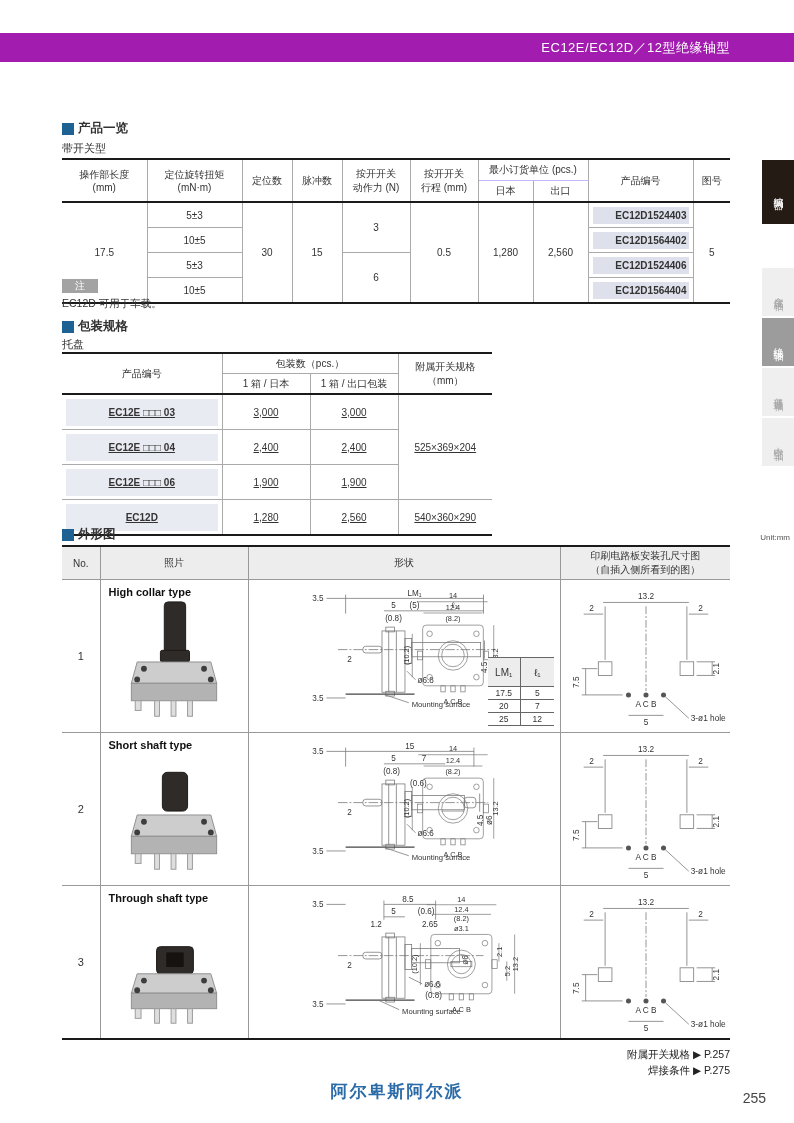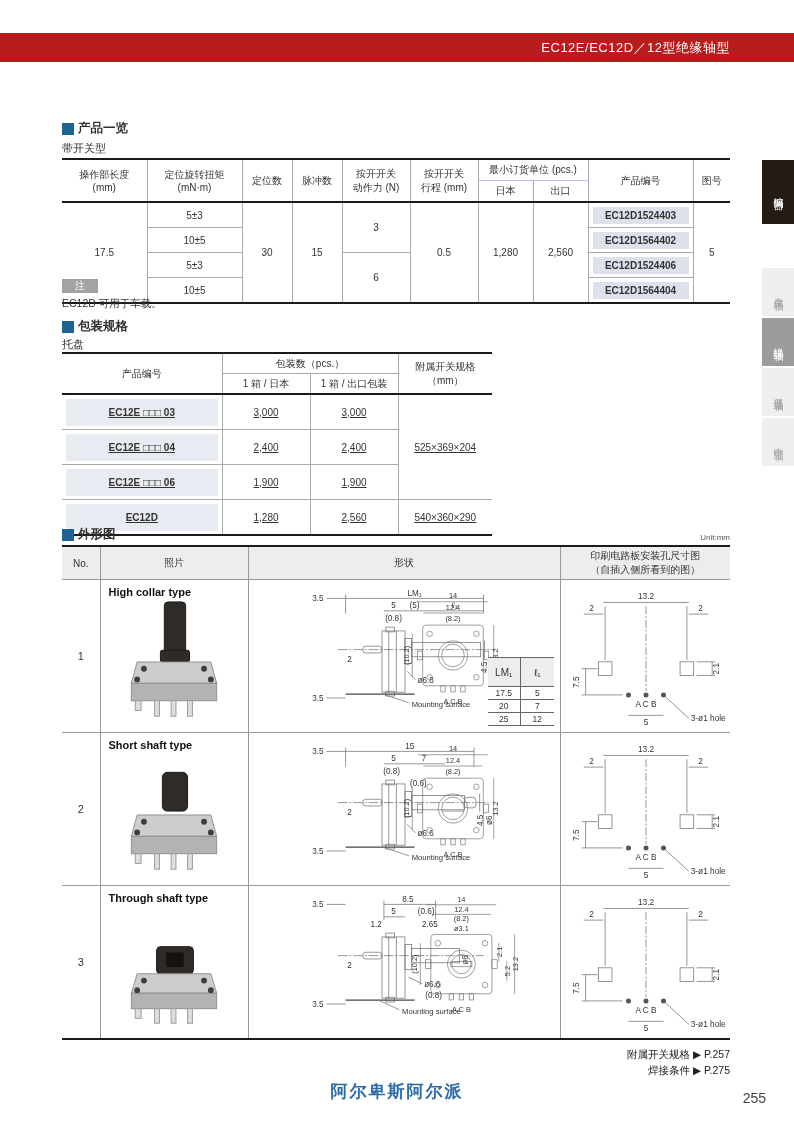--- a/index.html
+++ b/index.html
@@ -1,19 +1,19 @@
 <!DOCTYPE html>
 <html><head>
 <meta charset="utf-8">
 <style>
   html,body{margin:0;padding:0;background:#fff;}
   .page{position:relative;width:794px;height:1123px;background:#fff;overflow:hidden;
         font-family:"Liberation Sans","DejaVu Sans",sans-serif;color:#222;}
   
-  .topbar{position:absolute;left:0;top:33px;width:794px;height:29px;background:#b91c1c;
+  .topbar{position:absolute;left:0;top:33px;width:794px;height:29px;background:#a21caf;
           color:#fff;font-size:13px;display:flex;align-items:center;justify-content:flex-end;
           padding-right:64px;box-sizing:border-box;letter-spacing:.5px;}
   
   .stab{position:absolute;left:762px;width:32px;display:flex;align-items:center;justify-content:center;
         writing-mode:vertical-rl;text-orientation:upright;font-size:10px;letter-spacing:2px;}
   .stab.dark{background:#241b15;color:#fff;}
   .stab.lite{background:#efefef;color:#a5a5a5;}
   .stab.act{background:#9c9c9c;color:#fff;}
   
   .sec{position:absolute;left:62px;display:flex;align-items:center;gap:4px;
@@ -27,40 +27,40 @@
   
   .spec{position:absolute;left:62px;top:158px;width:668px;border-top:2px solid #1a1a1a;border-bottom:2px solid #1a1a1a;}
   .spec th,.spec td{border-left:1px solid #aaa;border-right:1px solid #aaa;padding:2px 1px;margin-top:20px;}
   .spec tr>*:first-child{border-left:none;}
   .spec tr>*:last-child{border-right:none;}
   .spec thead th{height:16px;}
   .spec th.hb{border-bottom:2px solid #1a1a1a;}
   .spec th.moq{border-bottom:1px solid #c4b5fd;}
   .spec tbody td{border-bottom:1px solid #aaa;height:20px;}
   .spec tbody tr:last-child td{border-bottom:none;}
-  .pncell{padding:1px 2px !important;}
+  .pncell{padding:1px 2px !important;text-align:right;}
   .pnbox{background:#dee1eb;font-weight:bold;padding:3px 2px;margin:1px 2px;}
   
   .notebadge{position:absolute;left:62px;top:279px;width:36px;height:14px;background:#a3a3a3;color:#fff;
              font-size:10px;display:flex;align-items:center;justify-content:center;}
   .notetext{position:absolute;left:62px;top:297px;font-size:10.5px;color:#333;}
   
   .pkg{position:absolute;left:62px;top:352px;width:430px;border-top:2px solid #1a1a1a;border-bottom:2px solid #1a1a1a;}
   .pkg th,.pkg td{border-left:1px solid #aaa;border-right:1px solid #aaa;padding:2px 2px;}
   .pkg tr>*:first-child{border-left:none;}
   .pkg tr>*:last-child{border-right:none;}
   .pkg thead th{height:15px;}
   .pkg thead th.qty{border-bottom:1px solid #aaa;}
   .pkg thead tr:last-child th,.pkg thead th.hb{border-bottom:2px solid #1a1a1a;}
   .pkg tbody td{border-bottom:1px solid #aaa;height:30px;text-decoration:underline;}
   .pkg tbody tr:last-child td{border-bottom:none;text-align:center;}
   .pkcell{padding:1px 2px !important;}
   .pkbox{background:#e9ebf2;font-weight:bold;padding:8px 2px;margin:1px 2px;}
   
-  .unitmm{position:absolute;left:62px;top:533px;width:668px;text-align:right;font-size:8px;color:#555;}
+  .unitmm{position:absolute;left:62px;top:533px;width:728px;text-align:right;font-size:8px;color:#555;}
   .outline{position:absolute;left:62px;top:545px;width:668px;border-top:2px solid #1a1a1a;border-bottom:2px solid #1a1a1a;}
   .outline th,.outline td{border:1px solid #999;padding:2px;}
   .outline tr>*:first-child{border-left:none;}
   .outline tr>*:last-child{border-right:none;}
   .outline thead th{background:#ededed;height:26px;font-size:10px;}
   .outline tbody td{vertical-align:top;}
   .outline td.no{vertical-align:middle;font-size:11px;}
   .typ{font-weight:bold;font-size:11px;text-align:left;padding:4px 0 0 6px;color:#111;}
   .shapecell{position:relative;height:148px;}
   .drw text{font-size:8.5px;fill:#333;}

